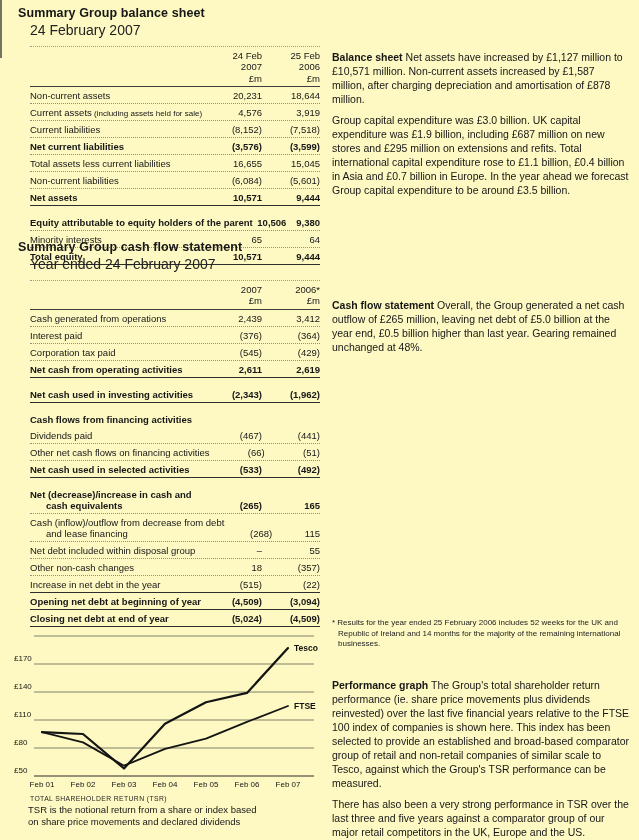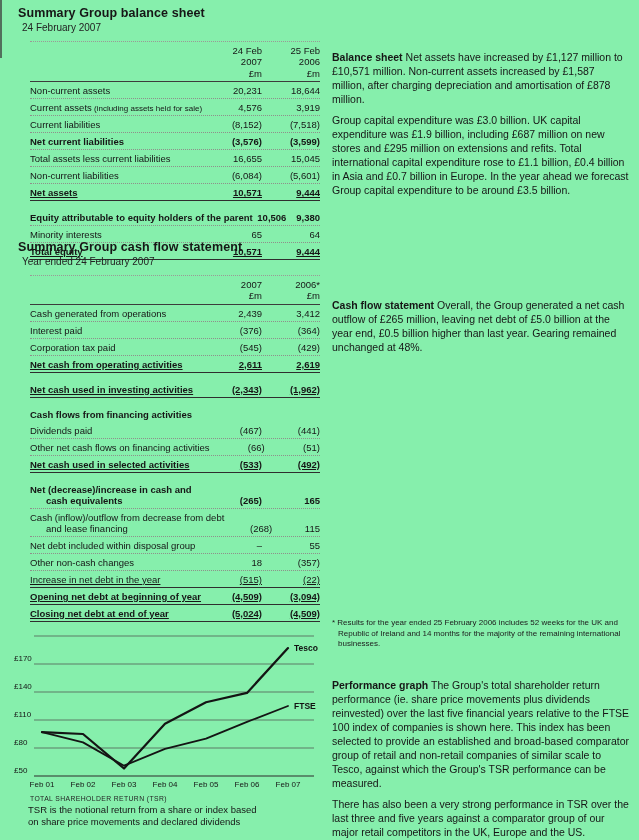--- a/index.html
+++ b/index.html
@@ -1,38 +1,38 @@
 <!DOCTYPE html>
 <html><head>
 <meta charset="utf-8">
 <style>
   html,body{margin:0;padding:0;background:#e8e8e6;}
   .page{
     position:relative;width:639px;height:840px;margin:0 auto;
-    background:#86efac;color:#161616;overflow:hidden;
+    background:#fef9c3;color:#161616;overflow:hidden;
     font-family:"Liberation Sans","DejaVu Sans",sans-serif;
   }
   .scan-edge{position:absolute;left:0;top:0;width:2px;height:58px;background:#3a3a3a;opacity:.7;}
 
   
   .tbl-section{position:absolute;left:18px;width:302px;}
   #bs-section{top:6px;}
   #cf-section{top:240px;}
   .tbl-title{margin:0;font-size:12.5px;font-weight:700;letter-spacing:.1px;}
-  .tbl-subtitle{font-size:10px;margin:2px 4px 8px;color:#222;}
+  .tbl-subtitle{font-size:14px;margin:2px 12px 8px;color:#222;}
   .t-row{display:flex;align-items:flex-end;padding:3px 0 2px;margin-left:12px;}
   .t-label{flex:1;font-size:9.5px;white-space:nowrap;}
   .t-label .small{font-size:8px;}
   .indent2{padding-left:16px;white-space:nowrap;}
   .t-val{width:58px;text-align:right;font-size:9.5px;}
   .t-head{border-top:1px dotted #9a9a96;border-bottom:1px solid #3c3c3c;
           font-size:8.5px;padding:3px 0 2px;align-items:flex-end;}
   .t-head .t-val div{line-height:1.2;}
   .sep-dotted{border-bottom:1px dotted #8f8f8b;justify-content:space-between;}
-  .sep-solid{border-bottom:1.5px solid #2e2e2e;text-decoration:underline;}
+  .sep-solid{border-bottom:1.5px solid #2e2e2e;}
   .sep-none{border-bottom:none;}
   .bold{font-weight:700;}
   .gap{margin-bottom:8px;}
 
   
   .right-block{position:absolute;left:332px;width:298px;font-size:10.5px;line-height:14px;margin-top:44px;}
   .right-block p{margin:0 0 7px;}
   .lead{font-weight:700;}
   #rc-balance{top:6px;}
   #rc-cashflow{top:254px;}

